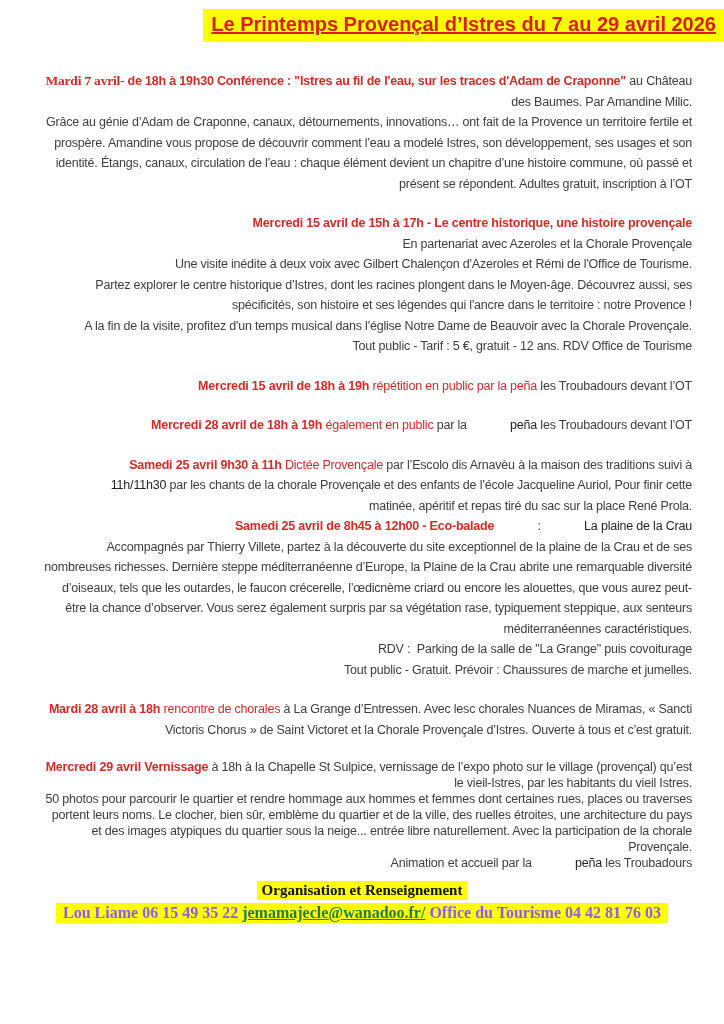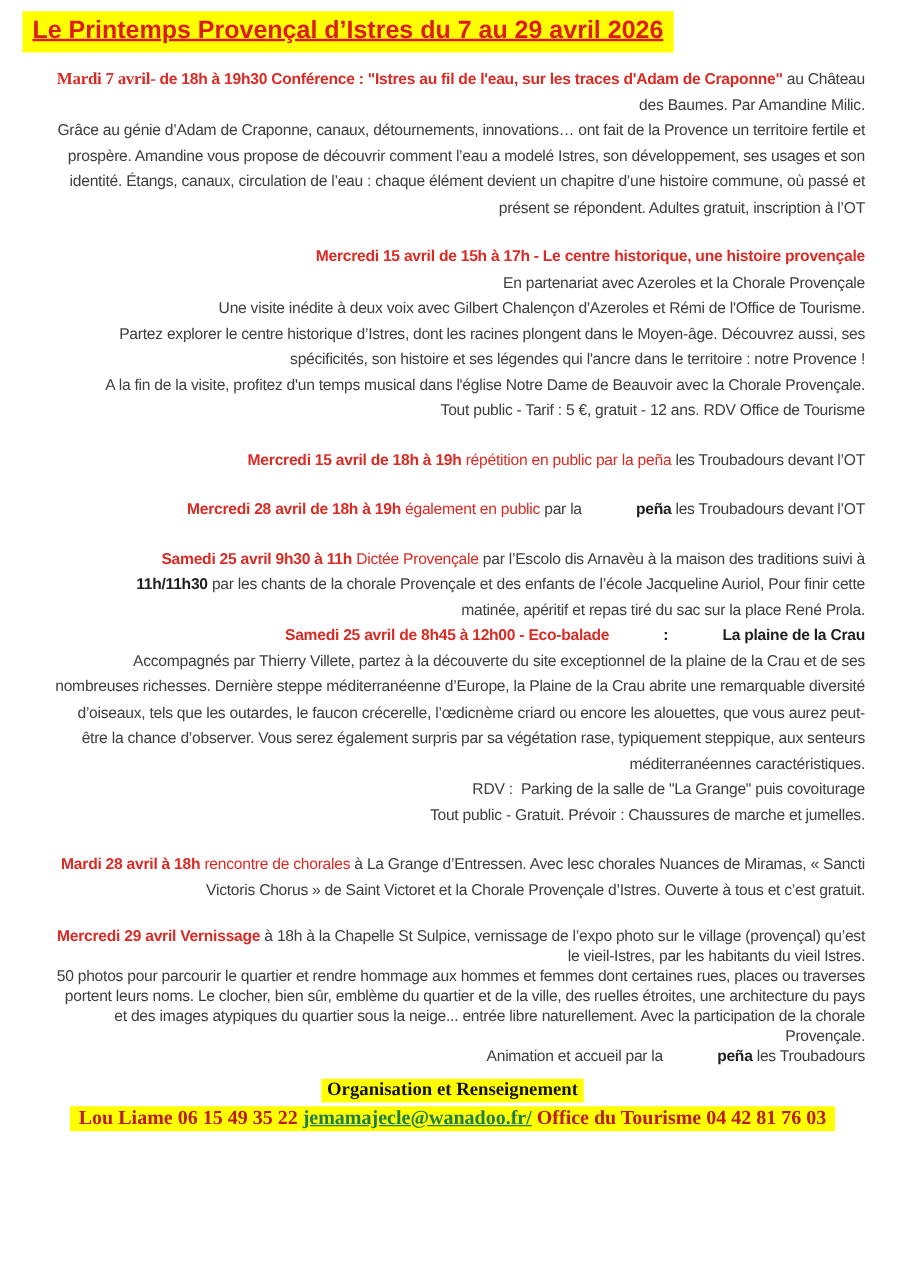--- a/index.html
+++ b/index.html
@@ -1,44 +1,44 @@
 <!DOCTYPE html>
 <html style="--highlight: #ffff00; --title-red: #dd1d15; --red: #d92b24; --body-text: #3d3d3d; --dark-bold: #1f1f1f; --link-green: #1e7d50;"><head>
 <meta charset="utf-8">
 <style>
   html,body{margin:0;padding:0;background:#ffffff;}
   .page{
     width:724px;height:1024px;box-sizing:border-box;background:#ffffff;
     font-family:"Liberation Sans",sans-serif;overflow:hidden;padding-top:9px;
   }
-  .title-wrap{text-align:left;margin-bottom:11px;padding-left:18px;}
+  .title-wrap{text-align:right;margin-bottom:29px;padding-left:18px;}
   .title-hl{display:inline-block;background:var(--highlight);padding:4px 8px 6px 8px;}
   .title-text{
     color:var(--title-red);font-weight:bold;font-size:20px;letter-spacing:0;
     text-decoration:underline;text-decoration-thickness:2px;
     font-family:"Liberation Sans",sans-serif;
   }
   .content{
     padding:0 32px 0 42px;font-size:12.5px;line-height:20.5px;
     letter-spacing:-0.2px;color:var(--body-text);text-align:right;
   }
   .para{margin:0 0 19px 0;}
   .para.tight{line-height:16px;margin-bottom:10px;}
   .para:last-child{margin-bottom:0;}
   .seg-rbs{color:var(--red);font-weight:bold;font-family:"Liberation Serif",serif;font-size:13.5px;}
   .seg-rb{color:var(--red);font-weight:bold;}
   .seg-r{color:var(--red);}
-  .seg-b{color:var(--dark-bold);font-weight:bold;padding-left:40px;}
+  .seg-b{color:var(--dark-bold);font-weight:normal;padding-left:40px;}
   .seg-n{color:var(--body-text);}
   .footer{text-align:center;margin-top:10px;font-family:Liberation Serif, serif;}
   .hl{background:var(--highlight);}
   .footer-line1 .hl{font-weight:bold;font-size:15px;color:#111111;padding:1px 5px 2px 5px;}
   .footer-line2{margin-top:5px;}
   .footer-line2 .hl{font-weight:bold;font-size:16px;padding:1px 7px 2px 7px;}
-  .seg-fblack{color:#b91c1c;}
+  .seg-fblack{color:#8b5cf6;}
   .seg-link{color:var(--link-green);text-decoration:underline;cursor:pointer;}
 </style>
 </head>
 <body>
 
 <div class="page">
 
   <div class="title-wrap">
     <span class="title-hl"><span class="title-text">Le Printemps Provençal d’Istres du 7 au 29 avril 2026</span></span>
   </div>

